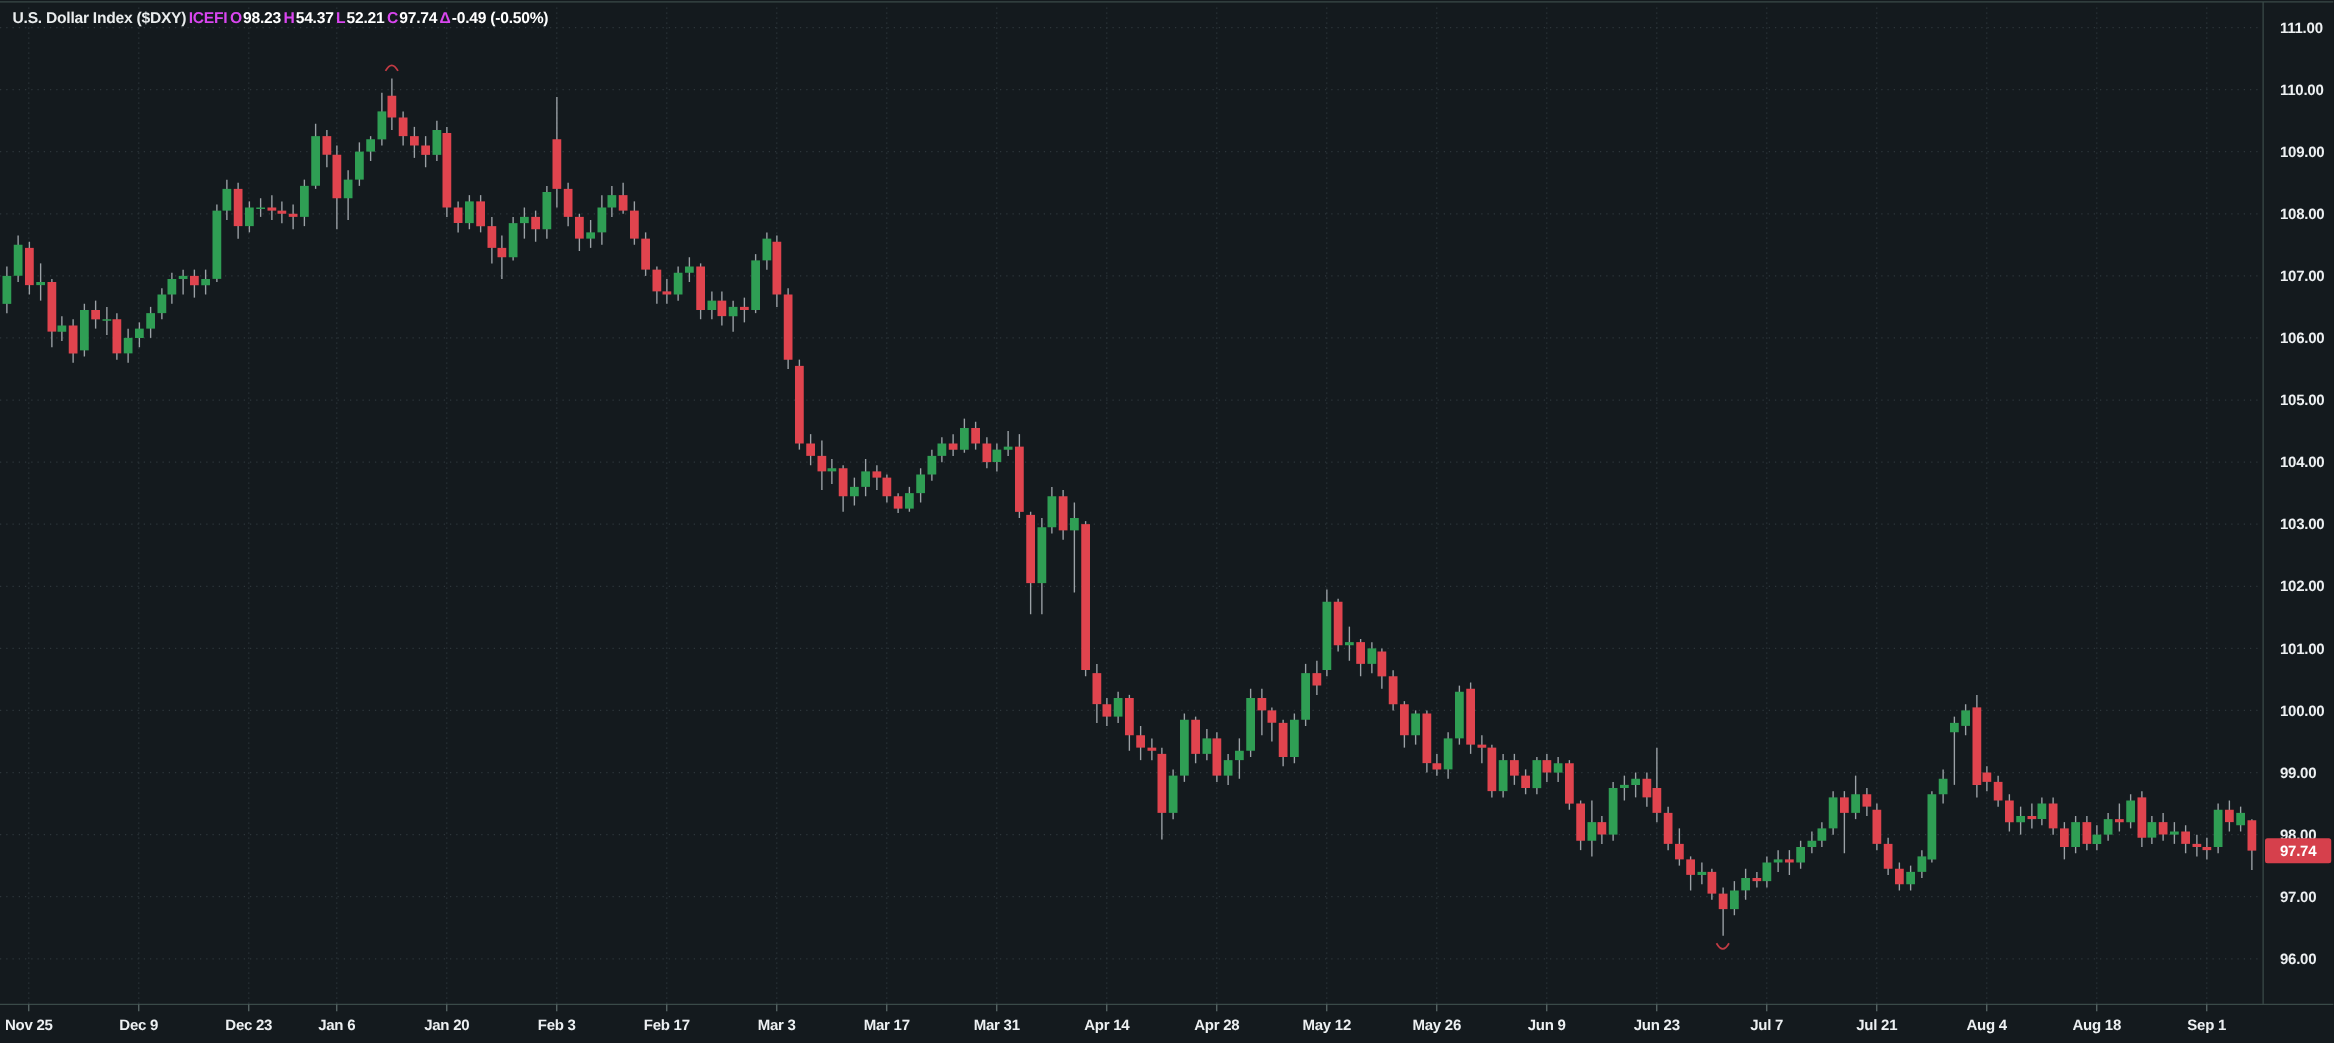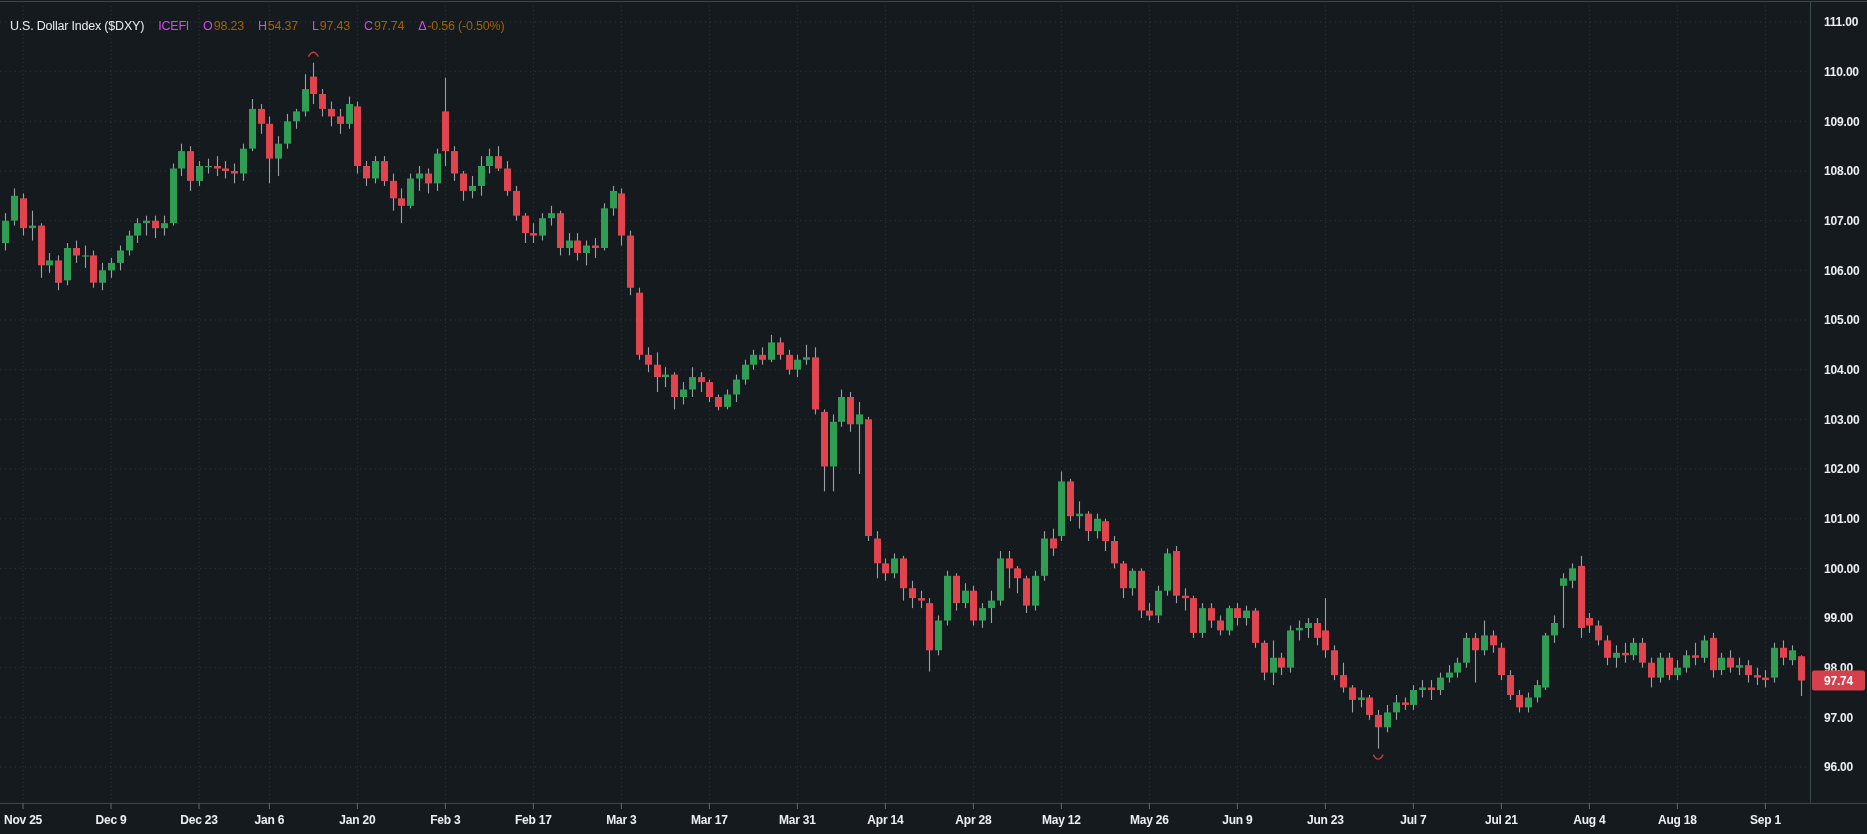--- a/index.html
+++ b/index.html
@@ -1,24 +1,24 @@
 <!DOCTYPE html>
 <html><head>
 <meta charset="utf-8">
 <style>
   html,body{margin:0;padding:0;background:#141a1e;}
   #app{position:relative;width:1867px;height:834px;background:#141a1e;overflow:hidden;
        font-family:"Liberation Sans",sans-serif;}
   #chart-svg{position:absolute;left:0;top:0;}
   .ax{font-family:"Liberation Sans",sans-serif;font-weight:700;font-size:12px;letter-spacing:-0.2px;}
-  #quote-header{position:absolute;left:10px;top:7px;display:flex;align-items:baseline;gap:14px;
-       font-size:12.5px;font-weight:400;letter-spacing:-0.2px;white-space:nowrap;z-index:5;margin-top:12px;}
+  #quote-header{position:absolute;left:10px;top:7px;display:flex;align-items:baseline;gap:2px;
+       font-size:12.5px;font-weight:700;letter-spacing:-0.2px;white-space:nowrap;z-index:5;}
   .sym{color:#e9eced;}
   .muted{color:#d946ef;}
-  .qv{color:#a16207;}
+  .qv{color:#ffffff;}
   .grp{display:inline-flex;gap:1px;}
 </style>
 </head>
 <body>
 
 <div id="app">
   <svg id="chart-svg" width="1867" height="834" viewBox="0 0 1867 834">
       <g stroke="#2d363b" stroke-width="1">
         <line x1="0" y1="22.0" x2="1810" y2="22.0" stroke-dasharray="1 4"></line>
         <line x1="0" y1="71.7" x2="1810" y2="71.7" stroke-dasharray="1 4"></line>
@@ -961,24 +961,24 @@
     <span class="grp">
         <span class="muted">O</span>
         <span class="qv">98.23</span>
       </span>
     <span class="grp">
         <span class="muted">H</span>
         <span class="qv">54.37</span>
       </span>
     <span class="grp">
         <span class="muted">L</span>
-        <span class="qv">97.43</span>
+        <span class="qv">52.21</span>
       </span>
     <span class="grp">
         <span class="muted">C</span>
         <span class="qv">97.74</span>
       </span>
     <span class="grp">
         <span class="muted">Δ</span>
-        <span class="qv">-0.56 (-0.50%)</span>
+        <span class="qv">-0.49 (-0.50%)</span>
       </span>
   </div>
 </div>
 
 </body></html>

